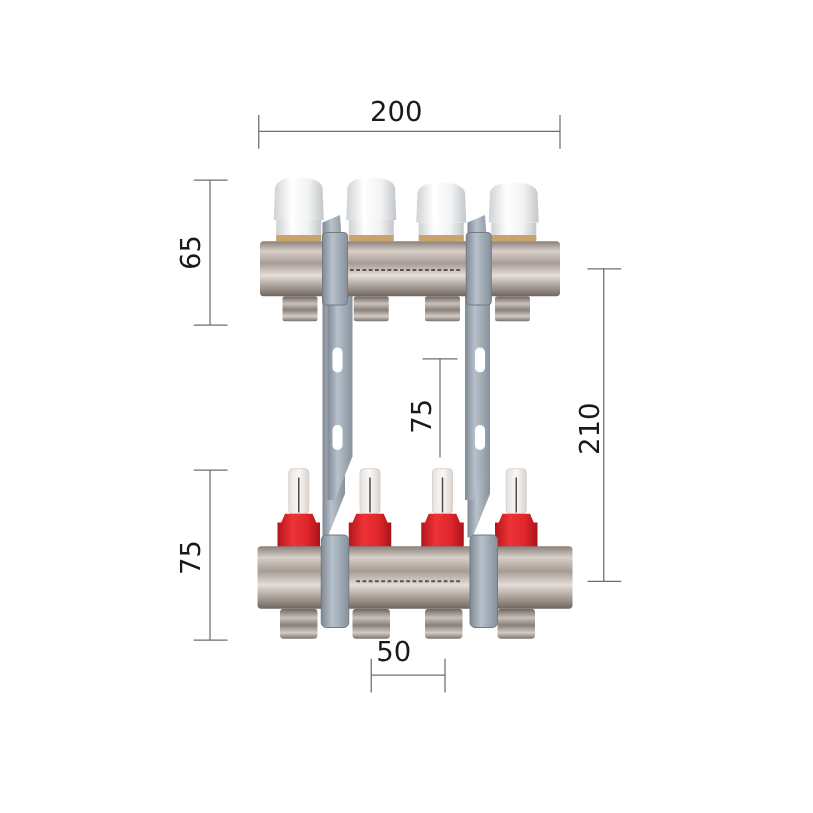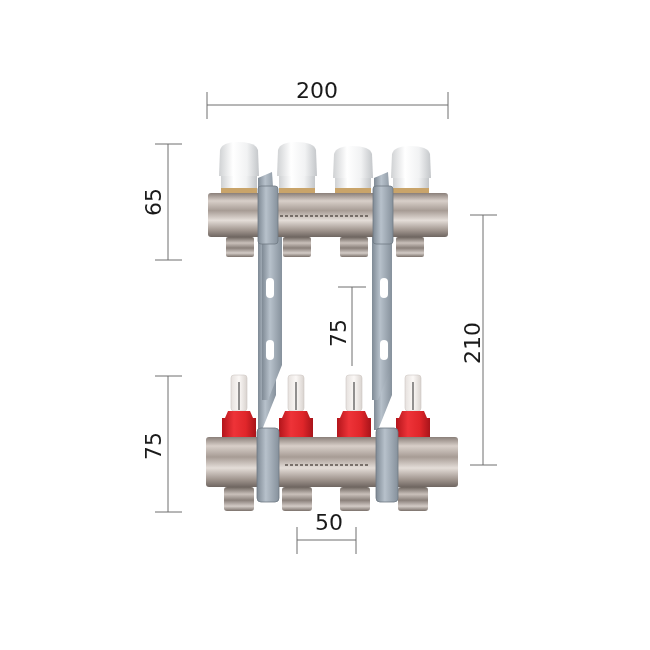--- a/index.html
+++ b/index.html
@@ -151,13 +151,13 @@
     <rect x="257" y="428" width="22" height="74" rx="4" fill="url(#bracket)" stroke="#6f7a84" stroke-width="0.8"></rect>
     <rect x="376" y="428" width="22" height="74" rx="4" fill="url(#bracket)" stroke="#6f7a84" stroke-width="0.8"></rect>
   </g>
 </svg>
 
 <div class="dim-text" style="left:296px; top:80px;">200</div>
 <div class="dim-text rot" style="left:140px; top:191px;">65</div>
 <div class="dim-text rot" style="left:140px; top:435px;">75</div>
 <div class="dim-text rot" style="left:325px; top:322px;">75</div>
 <div class="dim-text rot" style="left:452px; top:332px;">210</div>
-<div class="dim-text" style="left:315px; top:512px;">50</div>
+<div class="dim-text" style="left:301px; top:512px;">50</div>
 
 </body></html>

